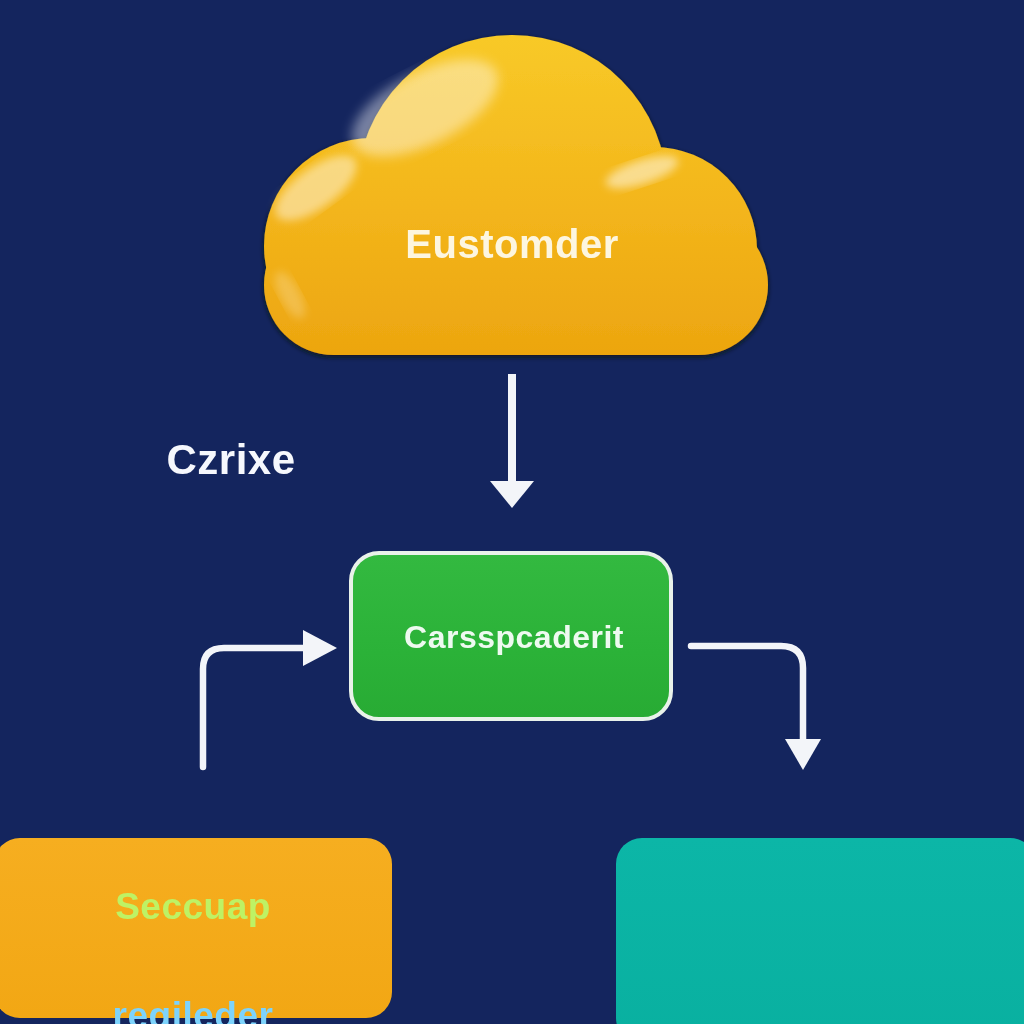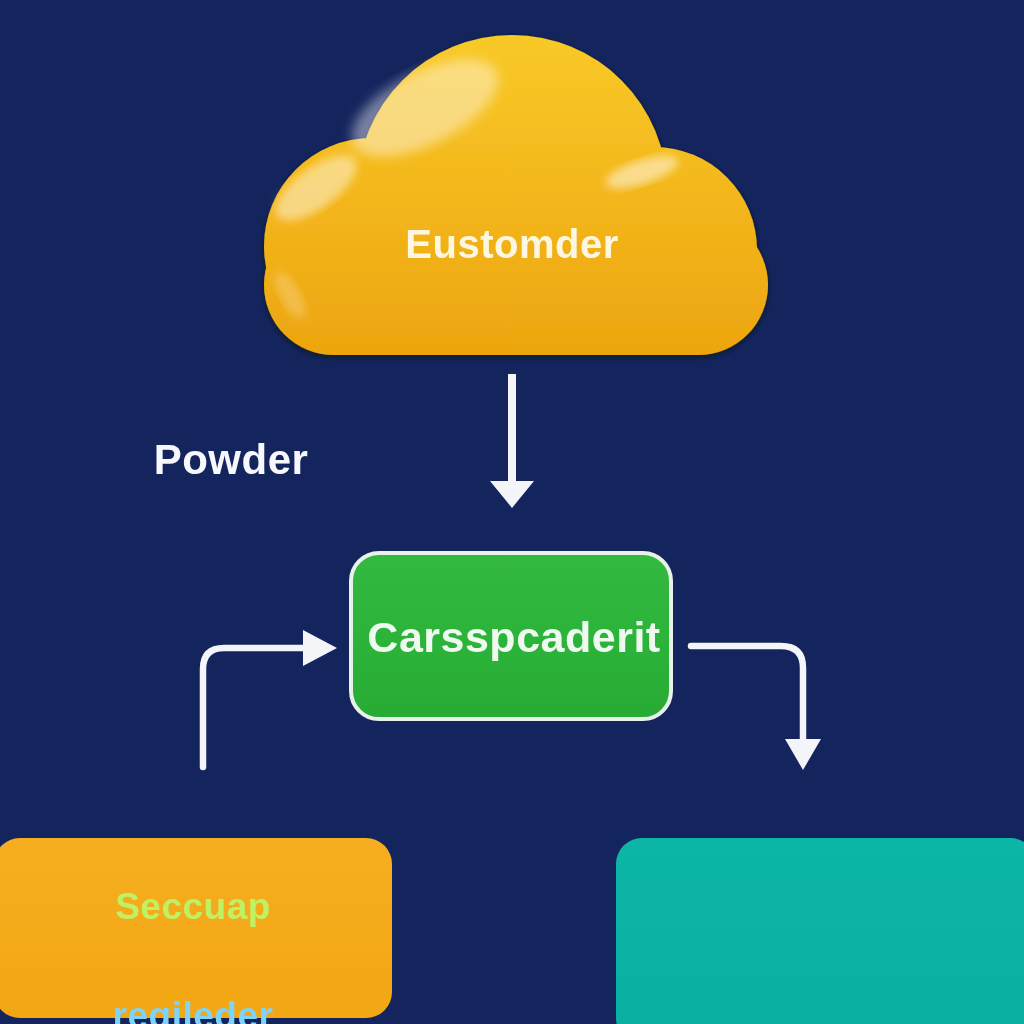--- a/index.html
+++ b/index.html
@@ -50,21 +50,21 @@
     position: absolute;
     left: 349px; top: 551px;
     width: 324px; height: 170px;
     box-sizing: border-box;
     background: linear-gradient(180deg, #33b940 0%, #2bb238 60%, #28ab34 100%);
     border: 4px solid #e9f2ea;
     border-radius: 30px;
   }
   .process-label {
     left: 514px; top: 637px;
-    font-size: 43px;
+    font-size: 32px;
     font-weight: 700;
     color: #eefaf0;
   }
   .bl-box {
     position: absolute;
     left: -6px; top: 838px;
     width: 398px; height: 180px;
     background: linear-gradient(180deg, #f6ae20 0%, #f2a714 100%);
     border-radius: 26px;
   }
@@ -141,21 +141,21 @@
   </svg>
 
   <div class="process-box"></div>
 
   <div class="bl-box"></div>
 
   <div class="br-box"></div>
 
   <div class="label cloud-label">Eustomder</div>
 
-  <div class="label left-label">Powder</div>
+  <div class="label left-label">Czrixe</div>
 
 
   <div class="label process-label">Carsspcaderit</div>
 
   <div class="label bl-line1">Seccuap</div>
 
   <div class="label bl-line2">regileder</div>
 
 </div>
 

